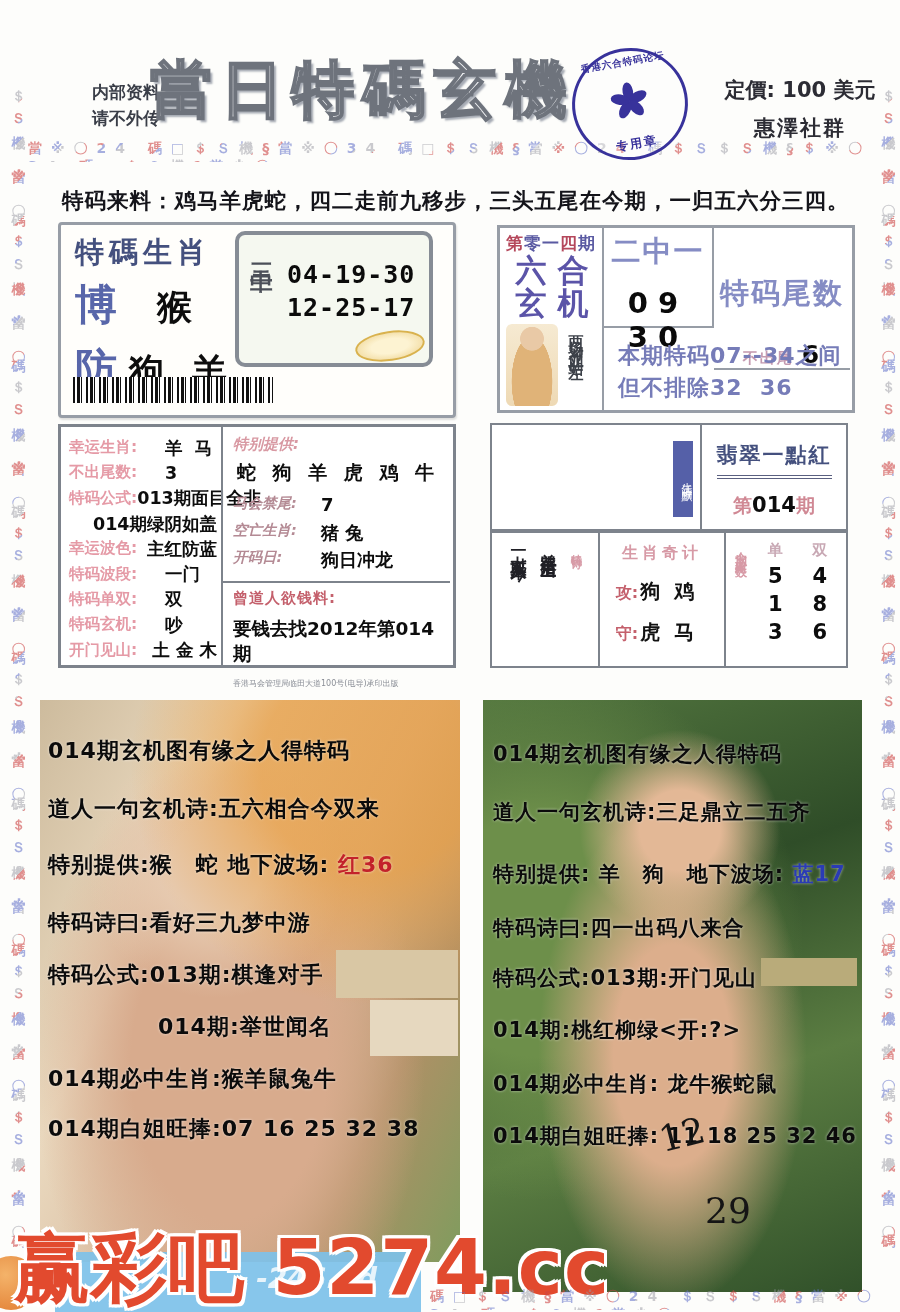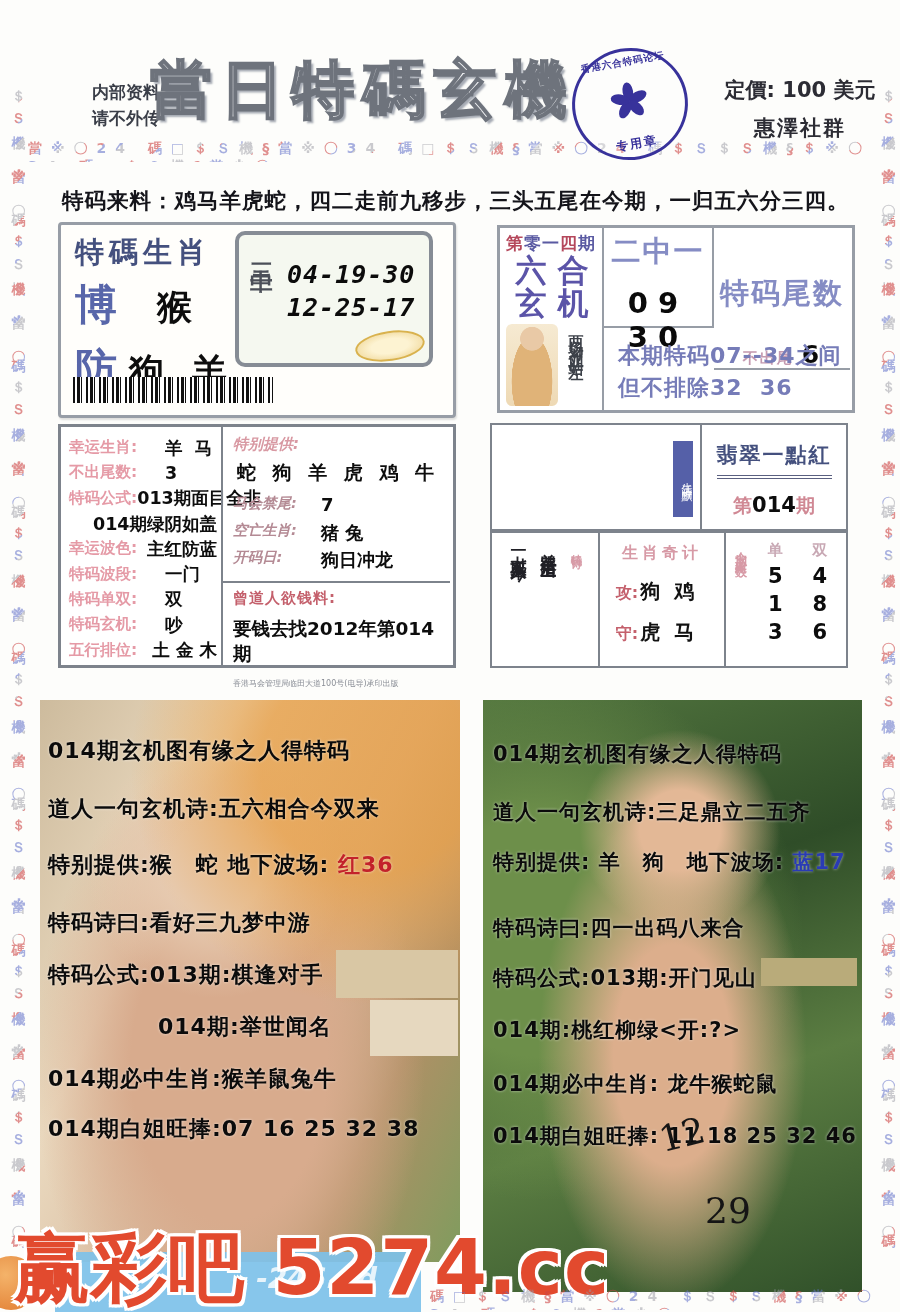--- a/index.html
+++ b/index.html
@@ -41,21 +41,21 @@
   .z-blue{font-size:42px;font-weight:900;color:#5866aa;}
   .z-black{font-size:35px;font-weight:900;color:#0d0d0d;}
   .z-bo{left:14px;top:52px;}
   .z-bo .z-black{margin-left:40px;}
   .z-fang{left:14px;top:116px;}
   .z-fang .z-black{margin-left:12px;letter-spacing:28px;}
   .barcode{left:12px;top:152px;width:200px;height:26px;
            background:repeating-linear-gradient(90deg,#111 0 2px,#fff 2px 4px,#111 4px 7px,#fff 7px 8px,#111 8px 9px,#fff 9px 13px);}
   .picks-box{left:174px;top:6px;width:190px;height:128px;border:4px solid #868c95;border-radius:10px;background:#f5f8f0;}
   .picks-vert{left:8px;top:10px;writing-mode:vertical-rl;font-size:23px;font-weight:bold;color:#4b4f58;letter-spacing:6px;}
-  .picks-nums{left:48px;top:24px;font-size:25px;font-weight:900;color:#0b0b0b;letter-spacing:1px;line-height:1.3;font-family:"DejaVu Sans Mono",monospace;font-style:italic;}
+  .picks-nums{left:48px;top:24px;font-size:25px;font-weight:900;color:#0b0b0b;letter-spacing:1px;line-height:1.3;font-family:"DejaVu Sans Mono",monospace;}
   .gold-seal{right:4px;bottom:2px;width:66px;height:26px;border:2px solid #d9b24e;border-radius:50%;
              background:radial-gradient(ellipse at center,#fdf3d2 40%,#ecd08a 100%);transform:rotate(-8deg);}
 
   
   .issue-card{left:497px;top:225px;width:352px;height:182px;background:#fff;border:3px solid #979da6;}
   .i-left{left:0;top:0;width:104px;height:182px;border-right:2px solid #979da6;box-sizing:border-box;}
   .issue-chars{left:6px;top:4px;font-size:17px;font-weight:bold;letter-spacing:1px;}
   .ic-red{color:#b5485c;} .ic-blue{color:#5a5aa2;}
   .logo-grid{left:10px;top:26px;width:84px;display:grid;grid-template-columns:1fr 1fr;
              font-size:31px;font-weight:900;color:#5b54a8;text-align:center;line-height:1.05;}
@@ -128,21 +128,21 @@
       background:radial-gradient(circle at 52% 22%,#e3b896 0 8%,transparent 20%),
                  radial-gradient(ellipse at 50% 60%,#dcae8c 0 22%,transparent 50%),
                  radial-gradient(circle at 15% 40%,#6d8f4a 0 25%,transparent 55%),
                  linear-gradient(160deg,#53763f 0%,#2f4d28 35%,#5b7d42 65%,#31512a 100%);}
   .photo-line{position:absolute;left:8px;font-weight:900;font-size:22px;color:#0b0b0b;
               text-shadow:0 0 3px rgba(255,255,255,.6);white-space:pre;letter-spacing:1px;}
   .photo-right .photo-line{font-size:21px;left:10px;}
   .red{color:#c3222a;} .blue{color:#2a3bb5;}
   .pl1{top:36px;} .pl2{top:94px;} .pl3{top:150px;} .pl4{top:208px;}
   .pl5{top:260px;} .pl6{top:312px;left:118px;} .pl7{top:364px;} .pl8{top:414px;}
-  .pr1{top:40px;} .pr2{top:98px;} .pr3{top:148px;} .pr4{top:214px;}
+  .pr1{top:40px;} .pr2{top:98px;} .pr3{top:160px;} .pr4{top:214px;}
   .pr5{top:264px;} .pr6{top:316px;left:92px;} .pr7{top:370px;} .pr8{top:422px;}
   .censor{position:absolute;z-index:2;}
   .censor-l1{left:296px;top:250px;width:122px;height:48px;background:linear-gradient(100deg,#dcc9a6,#cdb astray 60%,#d6c3a0);background:#d9c7a4;}
   .censor-l2{left:330px;top:300px;width:88px;height:56px;background:#e6d8bf;}
   .censor-r1{left:278px;top:258px;width:96px;height:28px;background:#b9ab7a;}
   .overlay-num{position:absolute;font-family:"DejaVu Serif",serif;font-size:36px;color:#151515;z-index:2;}
   .num-12{left:176px;top:414px;transform:rotate(-14deg);}
   .num-29{left:222px;top:490px;}
 
   
@@ -267,21 +267,21 @@
         </div>
       <div class="il-row">
           <span class="il-label">特码单双:</span>
           <span class="il-value">双</span>
         </div>
       <div class="il-row">
           <span class="il-label">特码玄机:</span>
           <span class="il-value">吵</span>
         </div>
       <div class="il-row">
-          <span class="il-label">五行排位:</span>
+          <span class="il-label">开门见山:</span>
           <span class="il-value">土 金 木</span>
         </div>
     </div>
     <div class="abs ir-col">
       <div class="ir-te-label">特别提供:</div>
       <div class="ir-te-value">蛇 狗 羊 虎 鸡 牛</div>
       <div class="ir-row">
           <span class="ir-label">马会禁尾:</span>
           <span class="ir-value">7</span>
         </div>

